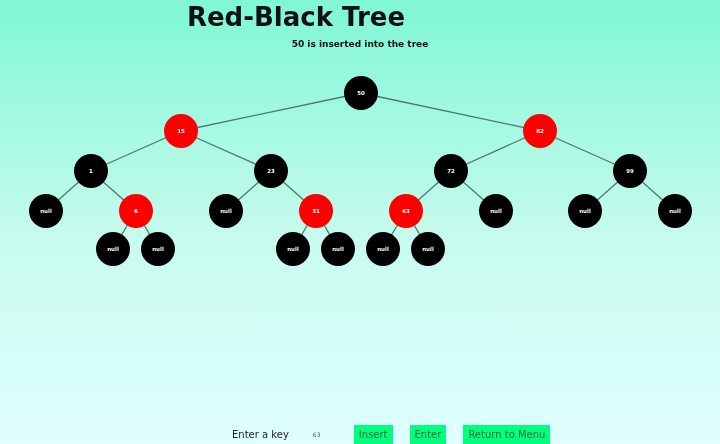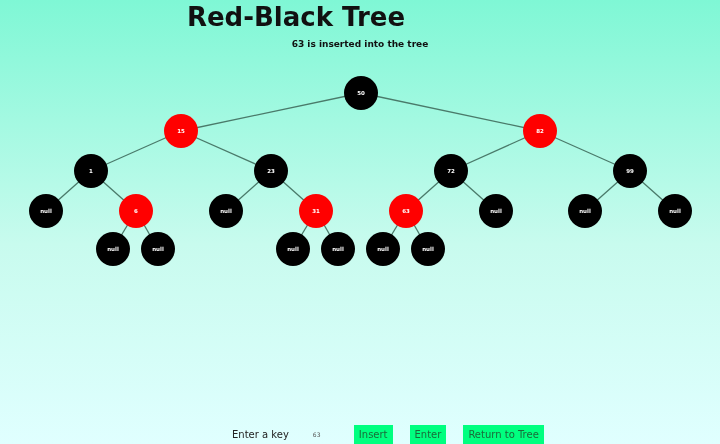--- a/index.html
+++ b/index.html
@@ -31,21 +31,21 @@
   .btn {
     background: #00ff7f; border: none; color: #1a6b3a; font-size: 10px;
     height: 19px; padding: 0 5px; margin-right: 5px; cursor: pointer;
     font-family: "DejaVu Sans", "Liberation Sans", sans-serif;
   }
 </style>
 </head>
 <body>
 
 <div class="title">Red-Black Tree</div>
-<div class="subtitle">63 is inserted into the tree</div>
+<div class="subtitle">50 is inserted into the tree</div>
 
 <svg class="tree" width="720" height="290" xmlns="http://www.w3.org/2000/svg">
   <g id="edges">
       <line x1="361" y1="93" x2="181" y2="131" stroke="#4a7a6a" stroke-width="1.3"></line>
       <line x1="361" y1="93" x2="540" y2="131" stroke="#4a7a6a" stroke-width="1.3"></line>
       <line x1="181" y1="131" x2="91" y2="171" stroke="#4a7a6a" stroke-width="1.3"></line>
       <line x1="181" y1="131" x2="271" y2="171" stroke="#4a7a6a" stroke-width="1.3"></line>
       <line x1="540" y1="131" x2="451" y2="171" stroke="#4a7a6a" stroke-width="1.3"></line>
       <line x1="540" y1="131" x2="630" y2="171" stroke="#4a7a6a" stroke-width="1.3"></line>
       <line x1="91" y1="171" x2="46" y2="211" stroke="#4a7a6a" stroke-width="1.3"></line>
@@ -149,14 +149,14 @@
         <text x="428" y="251" text-anchor="middle" fill="#ffffff" font-size="5.5" font-weight="bold" font-family="DejaVu Sans, sans-serif">null</text>
       </g>
     </g>
 </svg>
 
 <div class="controls">
   <span class="label">Enter a key</span>
   <input class="key-input" type="text" value="63" style="">
   <button class="btn">Insert</button>
   <button class="btn">Enter</button>
-  <button class="btn">Return to Tree</button>
+  <button class="btn">Return to Menu</button>
 </div>
 
 </body></html>

